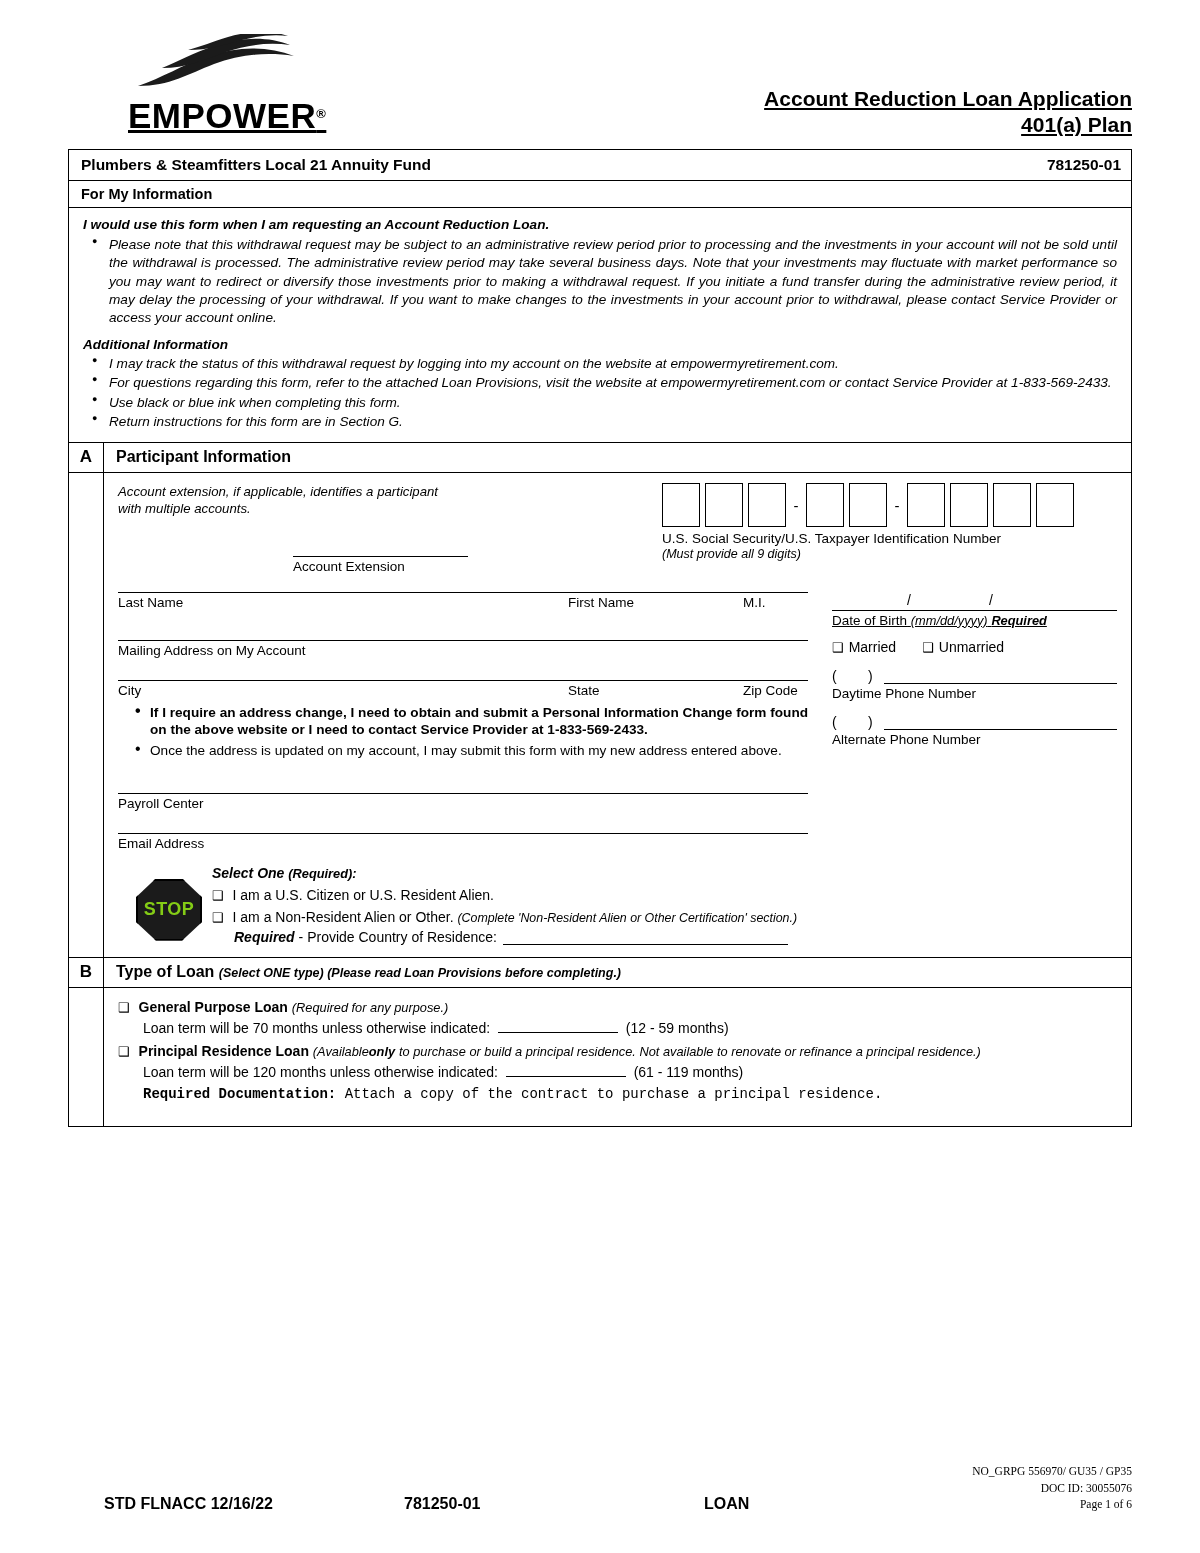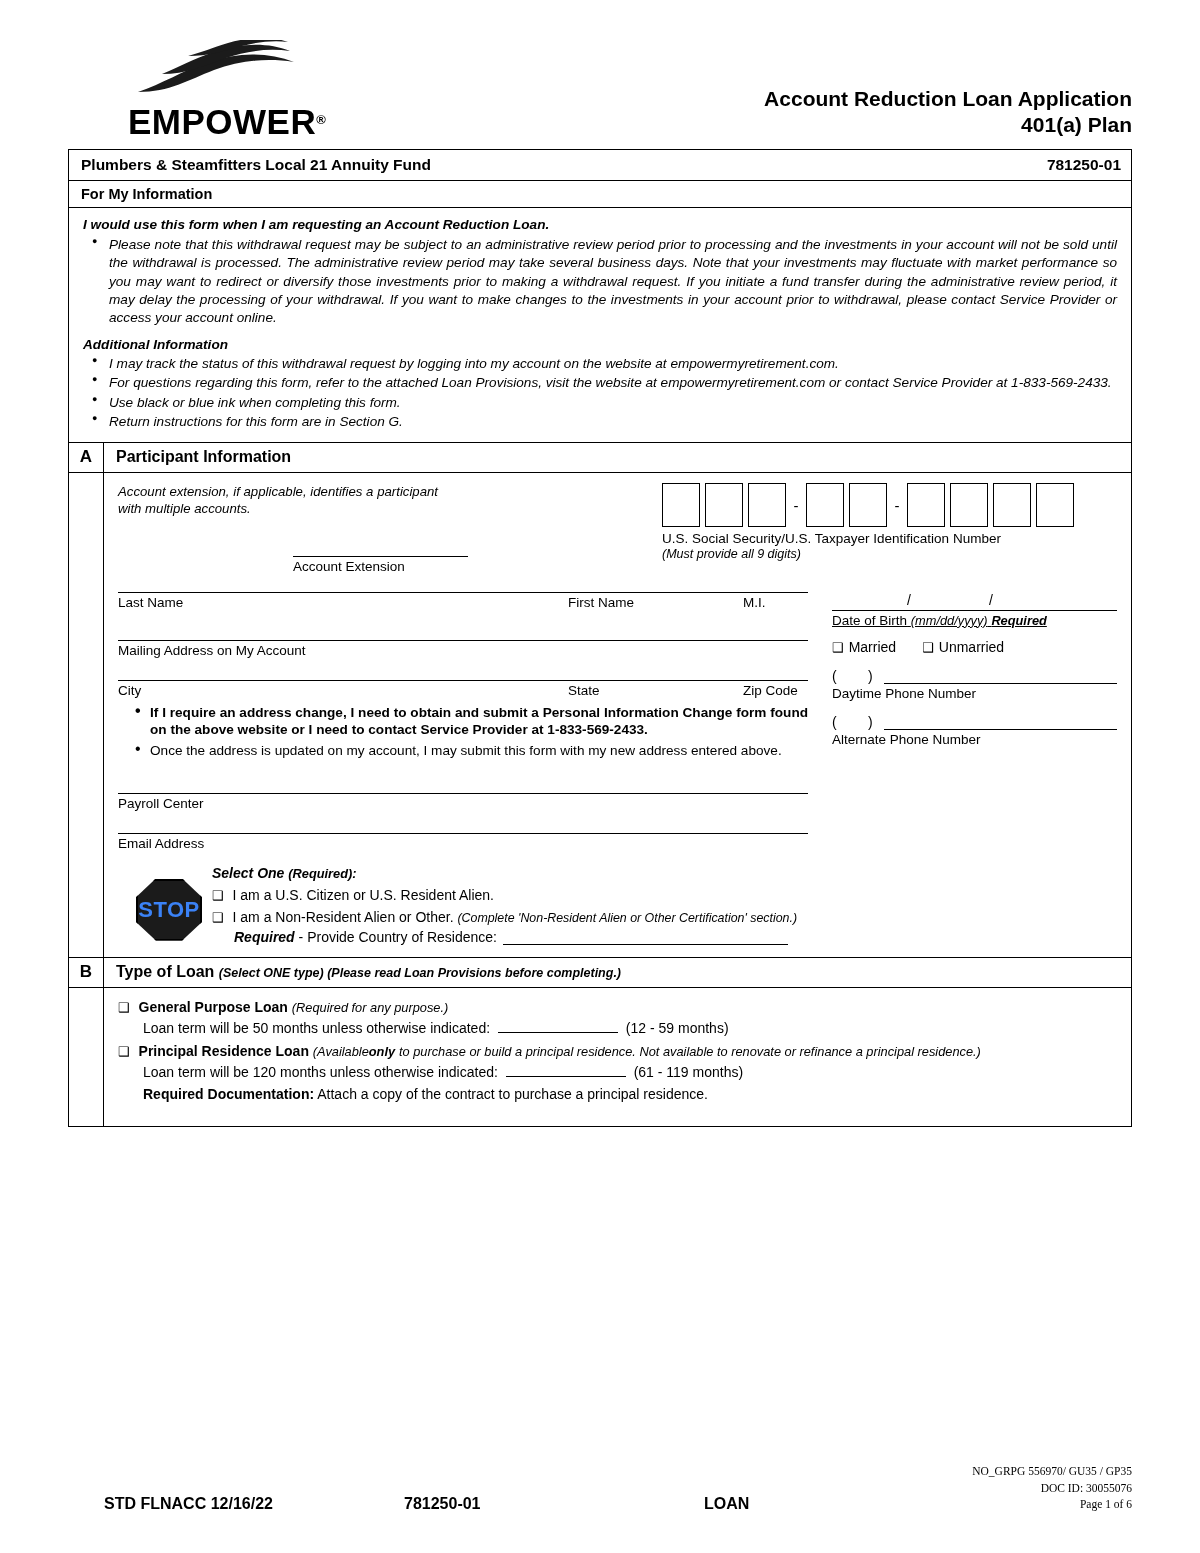--- a/index.html
+++ b/index.html
@@ -18,23 +18,24 @@
     position: relative;
     width: 1200px;
     min-height: 1553px;
     box-sizing: border-box;
     padding: 28px 68px 0 68px;
   }
 
   
   .header {
     display: flex;
-    align-items: flex-end;
+    align-items: center;
     justify-content: space-between;
     padding: 0 0 10px 0;
+    text-decoration: underline;
   }
   .logo-block {
     width: 300px;
     padding-left: 60px;
     box-sizing: border-box;
   }
   .logo-swoosh {
     width: 170px;
     height: 62px;
     display: block;
@@ -317,25 +318,25 @@
   }
   .stop-sign {
     width: 76px;
     min-width: 76px;
     padding-top: 18px;
   }
   .stop-oct {
     width: 66px;
     height: 62px;
     background: #1b1b1b;
-    color: #3b82f6;
+    color: #84cc16;
     display: flex;
     align-items: center;
     justify-content: center;
-    font-size: 22px;
+    font-size: 18px;
     font-weight: bold;
     letter-spacing: 0.5px;
     clip-path: polygon(30% 0, 70% 0, 100% 30%, 100% 70%, 70% 100%, 30% 100%, 0 70%, 0 30%);
     border: 2px solid #000;
     box-sizing: border-box;
   }
   .citizen-body { flex: 1; padding-top: 4px; font-size: 14px;}
   .citizen-body .sel {
     font-weight: bold;
     font-style: italic;
@@ -575,36 +576,36 @@
 
     <div class="secbody" style="border-bottom:none;">
       <div class="letter-col"></div>
       <div class="content">
         <div class="b-row">
           <span class="chk">❑</span>
           <b>General Purpose Loan</b>
           <span class="it">(Required for any purpose.)</span>
         </div>
         <div class="b-sub">
-          <span>Loan term will be 50 months unless otherwise indicated:</span>
+          <span>Loan term will be 70 months unless otherwise indicated:</span>
           <span class="inline-rule"></span>
           <span>(12 - 59 months)</span>
         </div>
         <div class="b-row">
           <span class="chk">❑</span>
           <b>Principal Residence Loan</b>
           <span class="it">(Available</span><span class="it" style="font-weight:bold;">only</span>
           <span class="it">to purchase or build a principal residence. Not available to renovate or refinance a principal residence.)</span>
         </div>
         <div class="b-sub">
           <span>Loan term will be 120 months unless otherwise indicated:</span>
           <span class="inline-rule"></span>
           <span>(61 - 119 months)</span>
         </div>
-        <div class="b-sub" style="margin-bottom:12px;">
+        <div class="b-sub" style="margin-bottom:12px;font-family:Liberation Mono, monospace;">
           <b>Required Documentation:</b>
           <span>Attach a copy of the contract to purchase a principal residence.</span>
         </div>
       </div>
     </div>
 
   </div>
 
   <div class="footer">
     <div class="f1">STD FLNACC   12/16/22</div>

